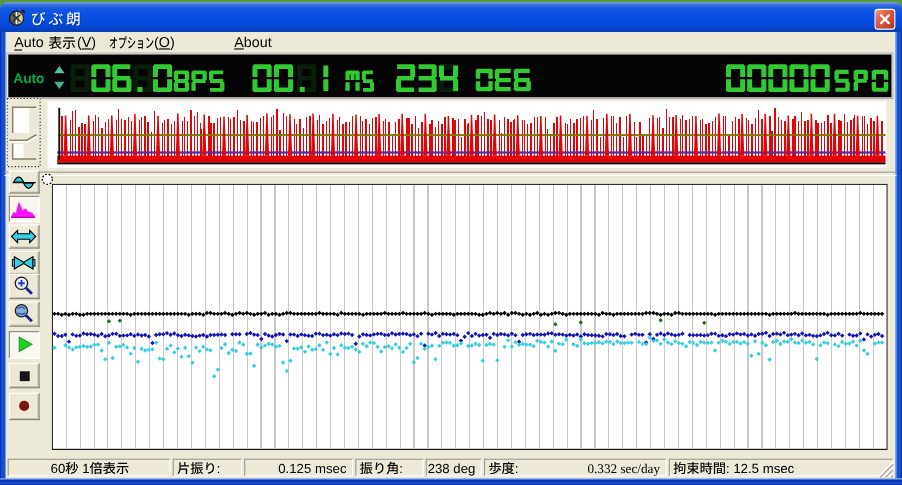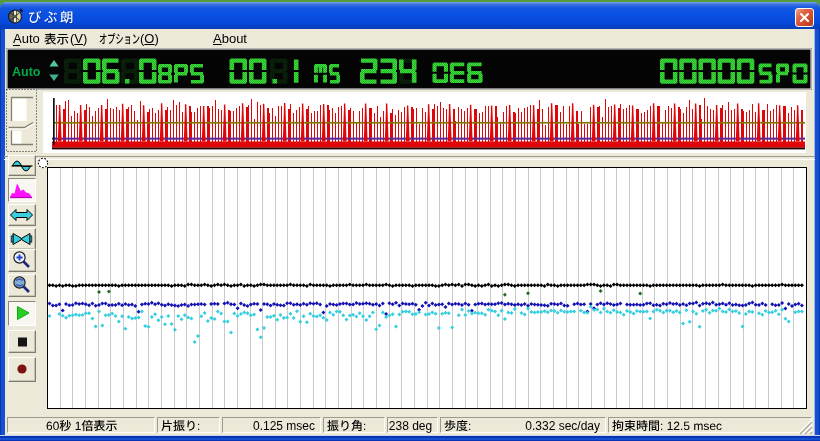--- a/index.html
+++ b/index.html
@@ -217,21 +217,21 @@
       <path transform="translate(0.0,0)" d="M5.1 -9.5H11.2V-8.6H5.1ZM6.2 -7.4H10.9V-6.5H6.2ZM5.3 -5.3H11.4V-4.4H5.3ZM4.6 -9.5H5.6V-6.1Q5.6 -5.3 5.6 -4.4Q5.5 -3.5 5.4 -2.5Q5.2 -1.6 4.9 -0.7Q4.6 0.2 4.1 1.0Q4.0 0.9 3.9 0.7Q3.7 0.6 3.5 0.5Q3.4 0.4 3.3 0.4Q3.7 -0.3 4.0 -1.2Q4.3 -2.0 4.4 -2.8Q4.6 -3.7 4.6 -4.5Q4.6 -5.4 4.6 -6.1ZM6.2 -4.7H7.2V0.0L6.2 0.1ZM5.2 -0.2Q6.0 -0.3 7.0 -0.5Q8.0 -0.6 9.0 -0.9L9.1 0.0Q8.1 0.2 7.2 0.4Q6.2 0.6 5.5 0.8ZM10.7 -4.0 11.4 -3.4Q10.9 -2.9 10.4 -2.5Q9.8 -2.1 9.4 -1.8L8.8 -2.3Q9.1 -2.5 9.5 -2.8Q9.8 -3.1 10.2 -3.5Q10.5 -3.8 10.7 -4.0ZM8.9 -4.7Q9.1 -3.6 9.4 -2.6Q9.7 -1.7 10.3 -1.0Q10.9 -0.3 11.7 0.1Q11.6 0.2 11.5 0.3Q11.4 0.5 11.2 0.7Q11.1 0.8 11.1 1.0Q10.1 0.5 9.5 -0.3Q8.9 -1.1 8.6 -2.2Q8.2 -3.3 8.0 -4.6ZM0.3 -3.9Q1.0 -4.1 2.0 -4.4Q3.0 -4.7 4.0 -5.0L4.2 -4.1Q3.2 -3.8 2.3 -3.5Q1.3 -3.2 0.6 -2.9ZM0.5 -7.7H4.1V-6.8H0.5ZM1.9 -10.1H2.9V-0.2Q2.9 0.2 2.8 0.4Q2.7 0.7 2.5 0.8Q2.2 0.9 1.9 1.0Q1.5 1.0 0.9 1.0Q0.9 0.8 0.8 0.5Q0.7 0.2 0.6 0.0Q1.0 0.0 1.3 0.0Q1.6 0.0 1.7 0.0Q1.8 0.0 1.9 -0.0Q1.9 -0.1 1.9 -0.2Z"></path>
       <path transform="translate(12.0,0)" d="M4.2 -9.5Q4.1 -9.2 4.0 -8.8Q3.9 -8.4 3.8 -8.0Q3.7 -7.5 3.7 -7.1Q3.6 -6.7 3.6 -6.4Q3.8 -6.9 4.1 -7.3Q4.4 -7.7 4.8 -8.1Q5.3 -8.5 5.7 -8.7Q6.2 -8.9 6.8 -8.9Q7.6 -8.9 8.2 -8.4Q8.9 -7.9 9.2 -7.0Q9.6 -6.0 9.6 -4.8Q9.6 -3.5 9.2 -2.6Q8.9 -1.6 8.2 -1.0Q7.5 -0.4 6.5 0.0Q5.6 0.5 4.5 0.7L3.8 -0.4Q4.8 -0.5 5.6 -0.8Q6.5 -1.1 7.1 -1.6Q7.7 -2.1 8.1 -2.9Q8.4 -3.6 8.4 -4.8Q8.4 -5.7 8.2 -6.4Q8.0 -7.1 7.6 -7.5Q7.2 -7.9 6.6 -7.9Q6.0 -7.9 5.5 -7.5Q5.0 -7.2 4.6 -6.6Q4.2 -6.0 3.9 -5.4Q3.7 -4.8 3.6 -4.2Q3.6 -3.8 3.6 -3.5Q3.6 -3.2 3.7 -2.7L2.6 -2.7Q2.5 -3.0 2.5 -3.5Q2.5 -4.0 2.5 -4.6Q2.5 -5.0 2.5 -5.5Q2.5 -6.0 2.6 -6.6Q2.6 -7.1 2.7 -7.6Q2.8 -8.1 2.8 -8.5Q2.9 -8.8 2.9 -9.0Q2.9 -9.3 2.9 -9.6Z"></path>
       <path transform="translate(24.0,0)" d="M2.9 -7.4H10.0V-6.4H2.9ZM2.9 -5.0H9.9V-4.1H2.9ZM2.7 -2.6H9.9V-1.6H2.7ZM2.3 -7.4H3.3V-4.3Q3.3 -3.7 3.2 -3.0Q3.1 -2.2 2.9 -1.5Q2.7 -0.8 2.3 -0.1Q1.8 0.5 1.1 1.1Q1.0 0.9 0.9 0.8Q0.8 0.6 0.6 0.5Q0.5 0.4 0.4 0.3Q1.0 -0.2 1.4 -0.8Q1.8 -1.3 2.0 -1.9Q2.1 -2.5 2.2 -3.2Q2.3 -3.8 2.3 -4.3ZM9.5 -7.4H10.5V-0.3Q10.5 0.2 10.4 0.4Q10.2 0.7 9.9 0.8Q9.5 1.0 8.9 1.0Q8.3 1.0 7.4 1.0Q7.3 0.9 7.3 0.7Q7.2 0.5 7.1 0.3Q7.1 0.1 7.0 -0.0Q7.4 0.0 7.9 0.0Q8.3 0.0 8.7 0.0Q9.0 0.0 9.1 0.0Q9.3 0.0 9.4 -0.1Q9.5 -0.1 9.5 -0.3ZM5.8 -7.0H6.8V-2.1H5.8ZM3.9 -9.4H7.7V-8.5H3.9ZM3.9 -10.2 5.1 -9.9Q4.7 -9.2 4.1 -8.5Q3.6 -7.7 2.9 -7.0Q2.3 -6.3 1.4 -5.7Q1.3 -5.8 1.2 -5.9Q1.0 -6.1 0.9 -6.2Q0.8 -6.3 0.6 -6.4Q1.4 -7.0 2.1 -7.6Q2.7 -8.2 3.2 -8.9Q3.6 -9.6 3.9 -10.2ZM7.3 -9.4H7.5L7.7 -9.5L8.4 -9.0Q8.2 -8.6 7.9 -8.2Q7.6 -7.7 7.3 -7.3Q7.0 -6.9 6.7 -6.6Q6.6 -6.7 6.4 -6.9Q6.1 -7.0 6.0 -7.1Q6.2 -7.4 6.5 -7.8Q6.7 -8.1 6.9 -8.5Q7.2 -8.9 7.3 -9.2Z"></path>
       <path transform="translate(36.0,0)" d="M1.1 -5.1V-6.3H2.2V-5.1ZM1.1 0.0V-1.2H2.2V0.0Z"></path>
     </g>
   </svg>
 <div class="abs" style="left:387px;top:417px;width:49px;height:14px;border-top:1px solid #9D9B8D;border-left:1px solid #9D9B8D;border-bottom:1px solid #FFF;border-right:1px solid #FFF;font-size:12px;color:#000;">
     <div style="text-align:center;padding:1px 4px 0 0;">238&nbsp;deg</div>
   </div>
 <div class="abs" style="left:440px;top:417px;width:164px;height:14px;border-top:1px solid #9D9B8D;border-left:1px solid #9D9B8D;border-bottom:1px solid #FFF;border-right:1px solid #FFF;font-size:12px;color:#000;">
-    <div style="text-align:right;padding:1px 5px 0 0;">0.332&nbsp;sec/day</div>
+    <div style="text-align:right;padding:1px 5px 0 0;font-family:Liberation Serif, serif;">0.332&nbsp;sec/day</div>
   </div>
 <svg class="abs" style="left:444px;top:418px" width="29" height="15" viewBox="0 0 29 15">
     <g fill="#000" transform="translate(0,12)">
       <path transform="translate(0.0,0)" d="M5.5 -5.5H6.6V-2.8Q6.6 -2.4 6.4 -2.2Q6.3 -1.9 6.0 -1.8Q5.7 -1.7 5.3 -1.7Q4.8 -1.7 4.1 -1.7Q4.1 -1.9 4.0 -2.2Q3.9 -2.4 3.8 -2.6Q4.1 -2.6 4.4 -2.6Q4.7 -2.6 4.9 -2.6Q5.2 -2.6 5.3 -2.6Q5.4 -2.6 5.4 -2.7Q5.5 -2.7 5.5 -2.8ZM3.0 -5.1 4.1 -4.7Q3.8 -4.2 3.4 -3.7Q3.0 -3.2 2.5 -2.8Q2.1 -2.3 1.7 -2.0Q1.5 -2.1 1.4 -2.2Q1.2 -2.3 1.0 -2.4Q0.8 -2.6 0.7 -2.6Q1.4 -3.1 2.0 -3.7Q2.6 -4.4 3.0 -5.1ZM8.1 -4.6 9.0 -5.1Q9.4 -4.7 9.9 -4.3Q10.4 -3.9 10.8 -3.4Q11.1 -3.0 11.4 -2.6L10.5 -2.0Q10.2 -2.3 9.9 -2.8Q9.5 -3.3 9.0 -3.7Q8.6 -4.2 8.1 -4.6ZM8.4 -3.4 9.5 -3.1Q9.1 -2.1 8.4 -1.4Q7.8 -0.7 6.9 -0.2Q6.0 0.3 4.8 0.6Q3.6 0.9 2.1 1.1Q2.1 0.8 1.9 0.5Q1.8 0.3 1.6 0.1Q3.4 -0.1 4.8 -0.5Q6.1 -0.9 7.0 -1.6Q7.9 -2.3 8.4 -3.4ZM0.6 -6.4H11.4V-5.4H0.6ZM6.1 -8.8H10.2V-7.8H6.1ZM5.5 -10.1H6.6V-5.9H5.5ZM2.4 -9.2H3.5V-6.0H2.4Z"></path>
       <path transform="translate(12.0,0)" d="M2.8 -6.7H11.3V-5.9H2.8ZM2.9 -3.3H9.7V-2.4H2.9ZM4.6 -7.7H5.6V-4.8H8.4V-7.7H9.4V-3.9H4.6ZM9.4 -3.3H9.7L9.9 -3.3L10.5 -2.9Q10.0 -2.0 9.2 -1.3Q8.4 -0.6 7.4 -0.2Q6.4 0.3 5.3 0.6Q4.1 0.9 2.9 1.0Q2.9 0.8 2.7 0.5Q2.6 0.3 2.5 0.1Q3.6 0.0 4.7 -0.2Q5.8 -0.5 6.7 -0.8Q7.6 -1.2 8.3 -1.8Q9.0 -2.3 9.4 -3.1ZM5.2 -2.5Q5.7 -1.8 6.7 -1.2Q7.7 -0.7 8.9 -0.4Q10.1 -0.0 11.6 0.1Q11.5 0.2 11.3 0.4Q11.2 0.6 11.1 0.7Q11.0 0.9 10.9 1.0Q9.5 0.8 8.2 0.4Q6.9 0.0 5.9 -0.6Q4.9 -1.3 4.3 -2.2ZM5.8 -10.1H6.9V-8.4H5.8ZM1.9 -9.0H11.4V-8.0H1.9ZM1.4 -9.0H2.4V-5.5Q2.4 -4.8 2.4 -4.0Q2.4 -3.1 2.2 -2.2Q2.1 -1.4 1.9 -0.5Q1.6 0.3 1.2 1.0Q1.1 0.9 1.0 0.8Q0.8 0.7 0.6 0.6Q0.5 0.5 0.3 0.4Q0.7 -0.2 0.9 -1.0Q1.1 -1.7 1.2 -2.5Q1.4 -3.3 1.4 -4.1Q1.4 -4.9 1.4 -5.5Z"></path>
       <path transform="translate(24.0,0)" d="M1.1 -5.1V-6.3H2.2V-5.1ZM1.1 0.0V-1.2H2.2V0.0Z"></path>
     </g>
   </svg>
 <div class="abs" style="left:608px;top:417px;width:202px;height:14px;border-top:1px solid #9D9B8D;border-left:1px solid #9D9B8D;border-bottom:1px solid #FFF;border-right:1px solid #FFF;font-size:12px;color:#000;"></div>
 <svg class="abs" style="left:612px;top:418px" width="112" height="15" viewBox="0 0 112 15">

